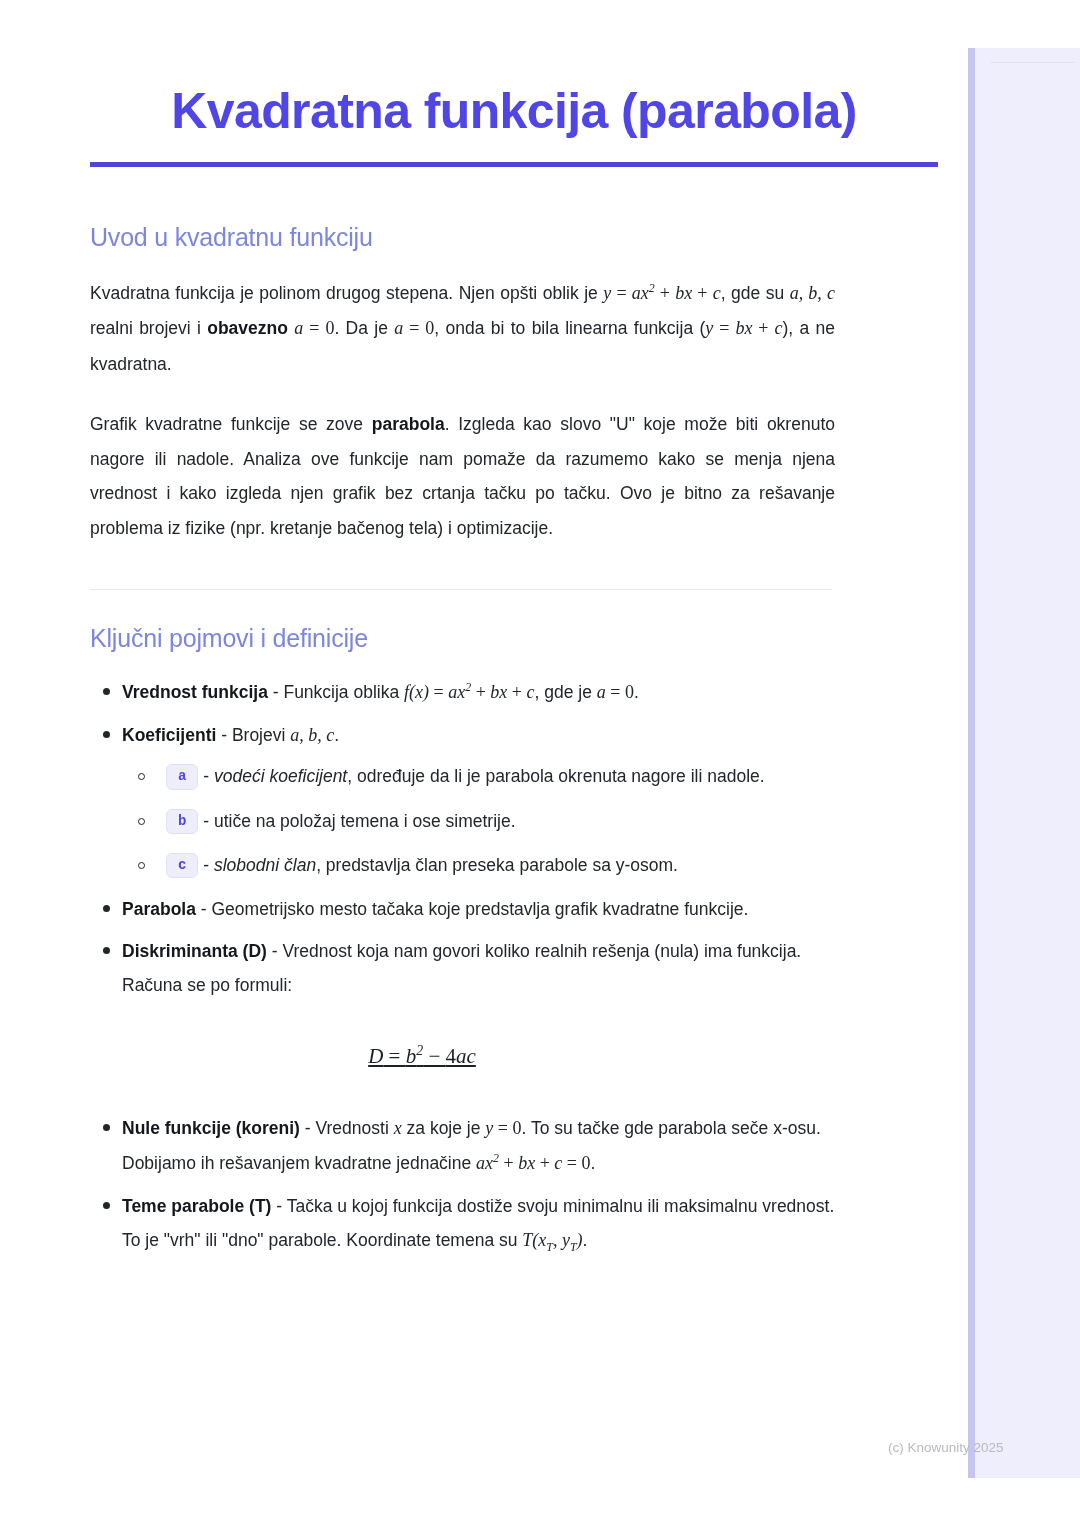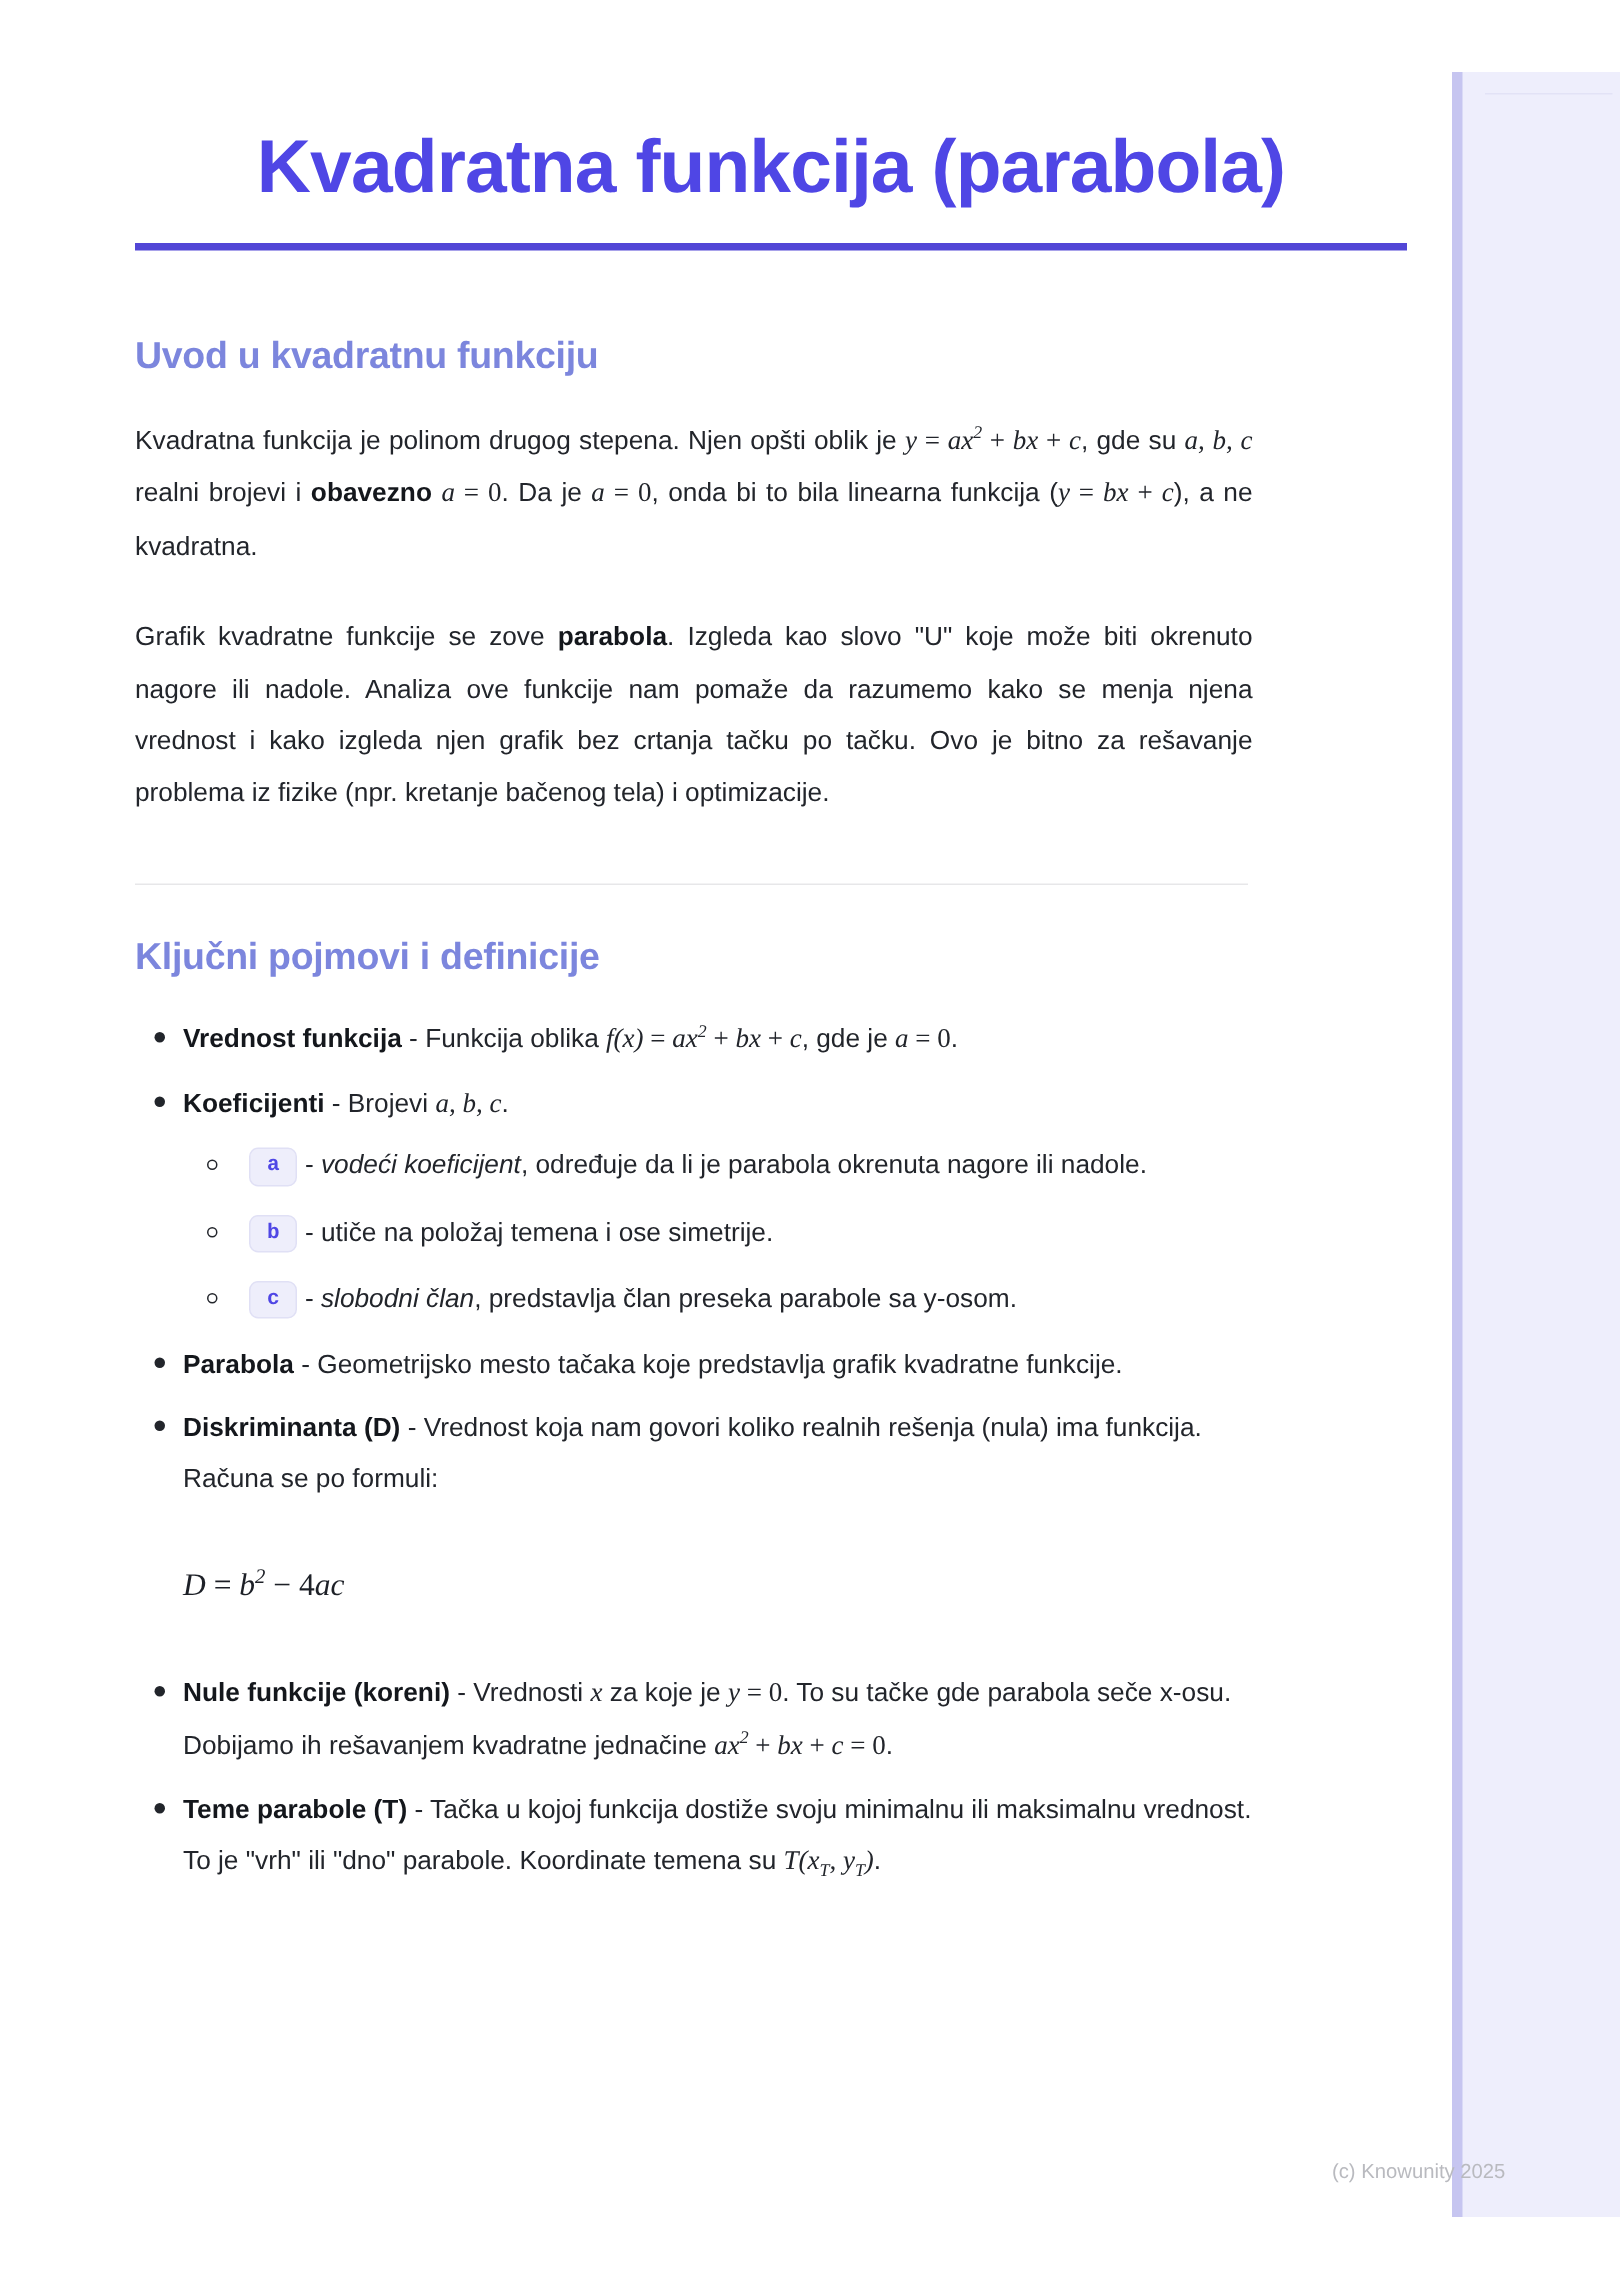--- a/index.html
+++ b/index.html
@@ -68,21 +68,21 @@
   #title-rule {
     width: 848px;
     height: 5px;
     background: #5246d6;
     margin: 24px 0 0 0;
   }
 
   
   .section-heading {
     font-size: 25px;
-    font-weight: bold;
+    font-weight: normal;
     color: #7c86dd;
     letter-spacing: -0.2px;
     margin: 0;
   }
   #section-intro-heading { margin-top: 56px; }
   #section-terms-heading { margin-top: 34px; }
 
   
   .para {
     font-size: 17.5px;
@@ -122,24 +122,25 @@
   .m sub {
     font-size: 0.66em;
     font-style: italic;
     vertical-align: sub;
     line-height: 0;
   }
   .display-formula {
     font-family: "Liberation Serif", serif;
     font-style: italic;
     font-size: 21px;
-    text-align: left;
+    text-align: center;
     width: 600px;
     margin: 34px 0 34px 0;
     color: #1d2027;
+    text-decoration: underline;
   }
   .display-formula .op { font-style: normal; }
   .display-formula sup {
     font-size: 0.66em;
     vertical-align: super;
     line-height: 0;
   }
 
   
   ul.bullets {

